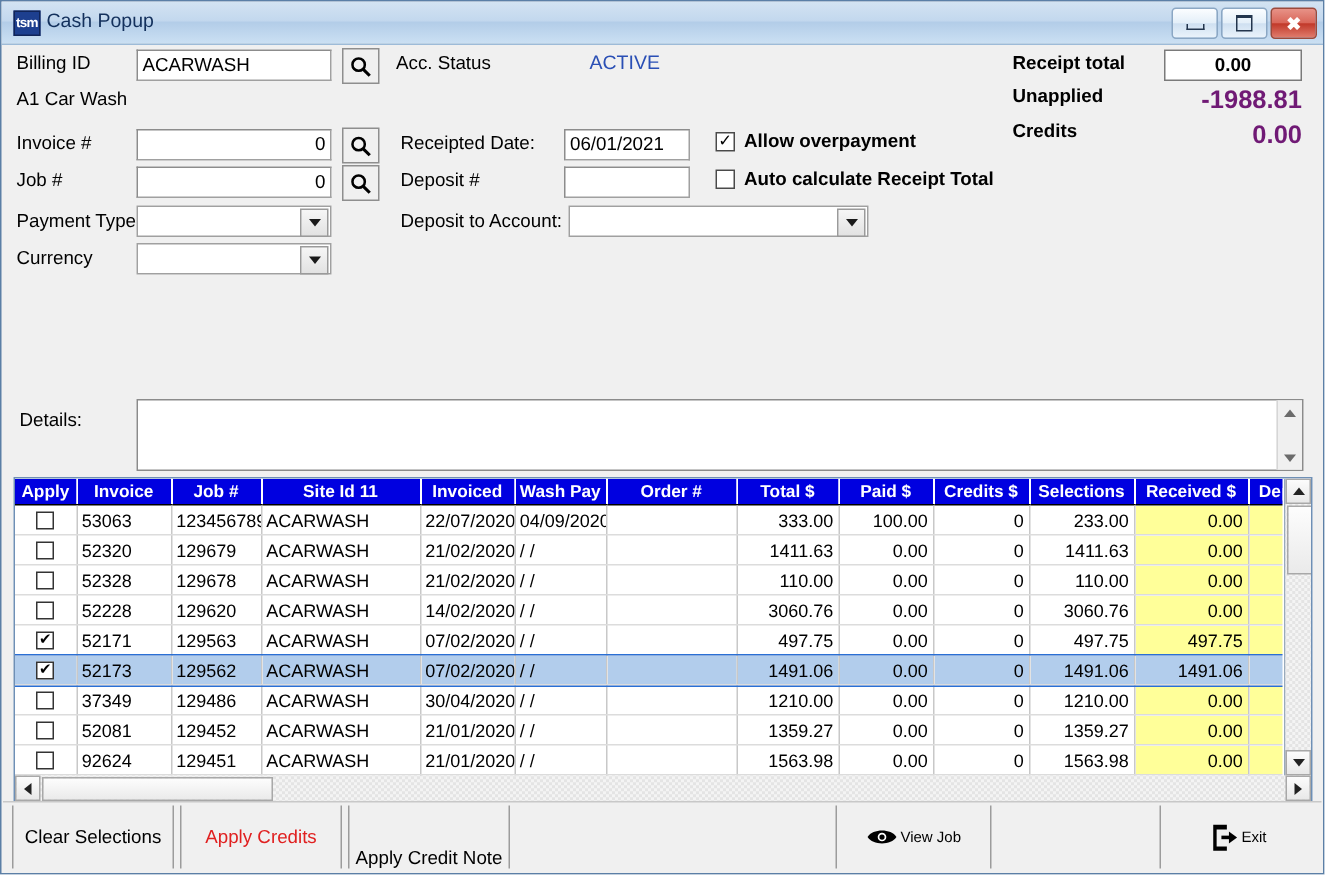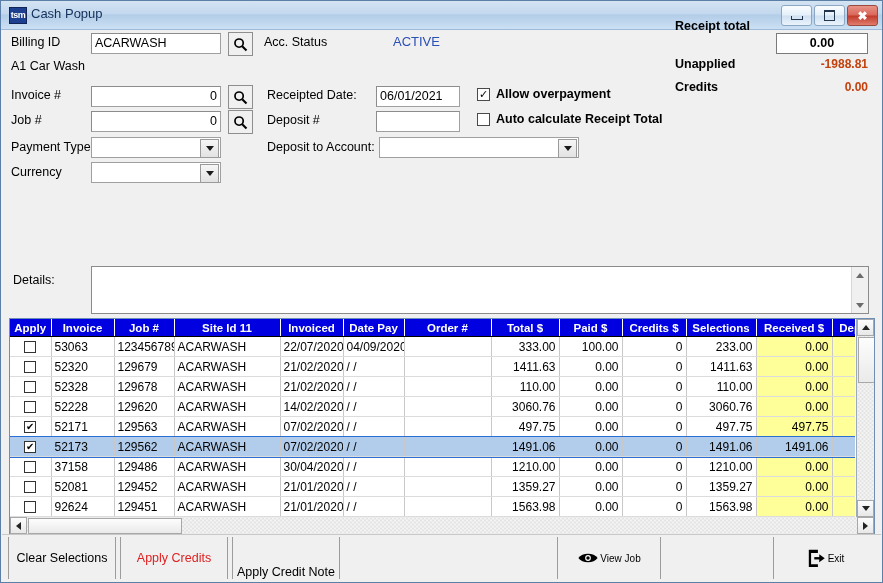--- a/index.html
+++ b/index.html
@@ -81,21 +81,21 @@
     display:flex;align-items:center;justify-content:center;
   }
   .tri-down{
     width:0;height:0;border-left:4px solid transparent;border-right:4px solid transparent;
     border-top:5px solid #1a1a1a;
   }
   .status-active{
     position:absolute;font-size:13px;color:#2a4fb5;font-weight:normal;
   }
   .rlbl{position:absolute;font-size:12.5px;font-weight:bold;color:#000;}
-  .rval{position:absolute;font-size:12px;font-weight:bold;color:#c2410c;text-align:right;}
+  .rval{position:absolute;font-size:17px;font-weight:bold;color:#701a75;text-align:right;}
   .rbox{
     position:absolute;box-sizing:border-box;border:1px solid #7a7a7a;background:#fff;
     font-size:12.5px;font-weight:bold;text-align:center;line-height:19px;height:21px;
   }
   .chk-wrap{position:absolute;display:flex;align-items:center;gap:6px;}
   .chk{
     width:13px;height:13px;box-sizing:border-box;
     border:1px solid #4a4a4a;background:#fff;
     display:flex;align-items:center;justify-content:center;
     font-size:11px;line-height:1;color:#000;
@@ -282,21 +282,21 @@
 
   <div class="chk-wrap" style="left:476px;top:86px;">
     <span class="chk">✓</span>
     <span class="chk-lbl">Allow overpayment</span>
   </div>
   <div class="chk-wrap" style="left:476px;top:111px;">
     <span class="chk"></span>
     <span class="chk-lbl">Auto calculate Receipt Total</span>
   </div>
 
-  <div class="rlbl" style="left:674px;top:18px;">Receipt total</div>
+  <div class="rlbl" style="left:674px;top:34px;">Receipt total</div>
   <div class="rbox" style="left:775px;top:32px;width:92px;">0.00</div>
 
   <div class="rlbl" style="left:674px;top:56px;">Unapplied</div>
   <div class="rval" style="left:757px;top:56px;width:110px;">-1988.81</div>
 
   <div class="rlbl" style="left:674px;top:79px;">Credits</div>
   <div class="rval" style="left:757px;top:79px;width:110px;">0.00</div>
 
   <div class="lbl" style="left:12px;top:272px;">Details:</div>
   <div class="details-box" style="left:90px;top:265px;width:778px;height:48px;">
@@ -329,21 +329,21 @@
             <col style="width:76px">
           <col style="width:40px">
         </colgroup>
         <thead>
             <tr id="ghead">
               <th>Apply</th>
               <th>Invoice</th>
               <th>Job #</th>
               <th>Site Id 11</th>
               <th>Invoiced</th>
-              <th>Date Pay</th>
+              <th>Wash Pay</th>
               <th>Order #</th>
               <th>Total $</th>
               <th>Paid $</th>
               <th>Credits $</th>
               <th>Selections</th>
               <th>Received $</th>
               <th>Dept</th>
             </tr>
           </thead>
         <tbody id="gbody">
@@ -432,21 +432,21 @@
               <td class="l"></td>
               <td class="r">1491.06</td>
               <td class="r">0.00</td>
               <td class="r">0</td>
               <td class="r">1491.06</td>
               <td class="r yel">1491.06</td>
               <td class="r yel"></td>
             </tr>
             <tr>
               <td class="c"><span class="cellchk"></span></td>
-              <td class="l">37158</td>
+              <td class="l">37349</td>
               <td class="l">129486</td>
               <td class="l">ACARWASH</td>
               <td class="l">30/04/2020</td>
               <td class="l">/  /</td>
               <td class="l"></td>
               <td class="r">1210.00</td>
               <td class="r">0.00</td>
               <td class="r">0</td>
               <td class="r">1210.00</td>
               <td class="r yel">0.00</td>

